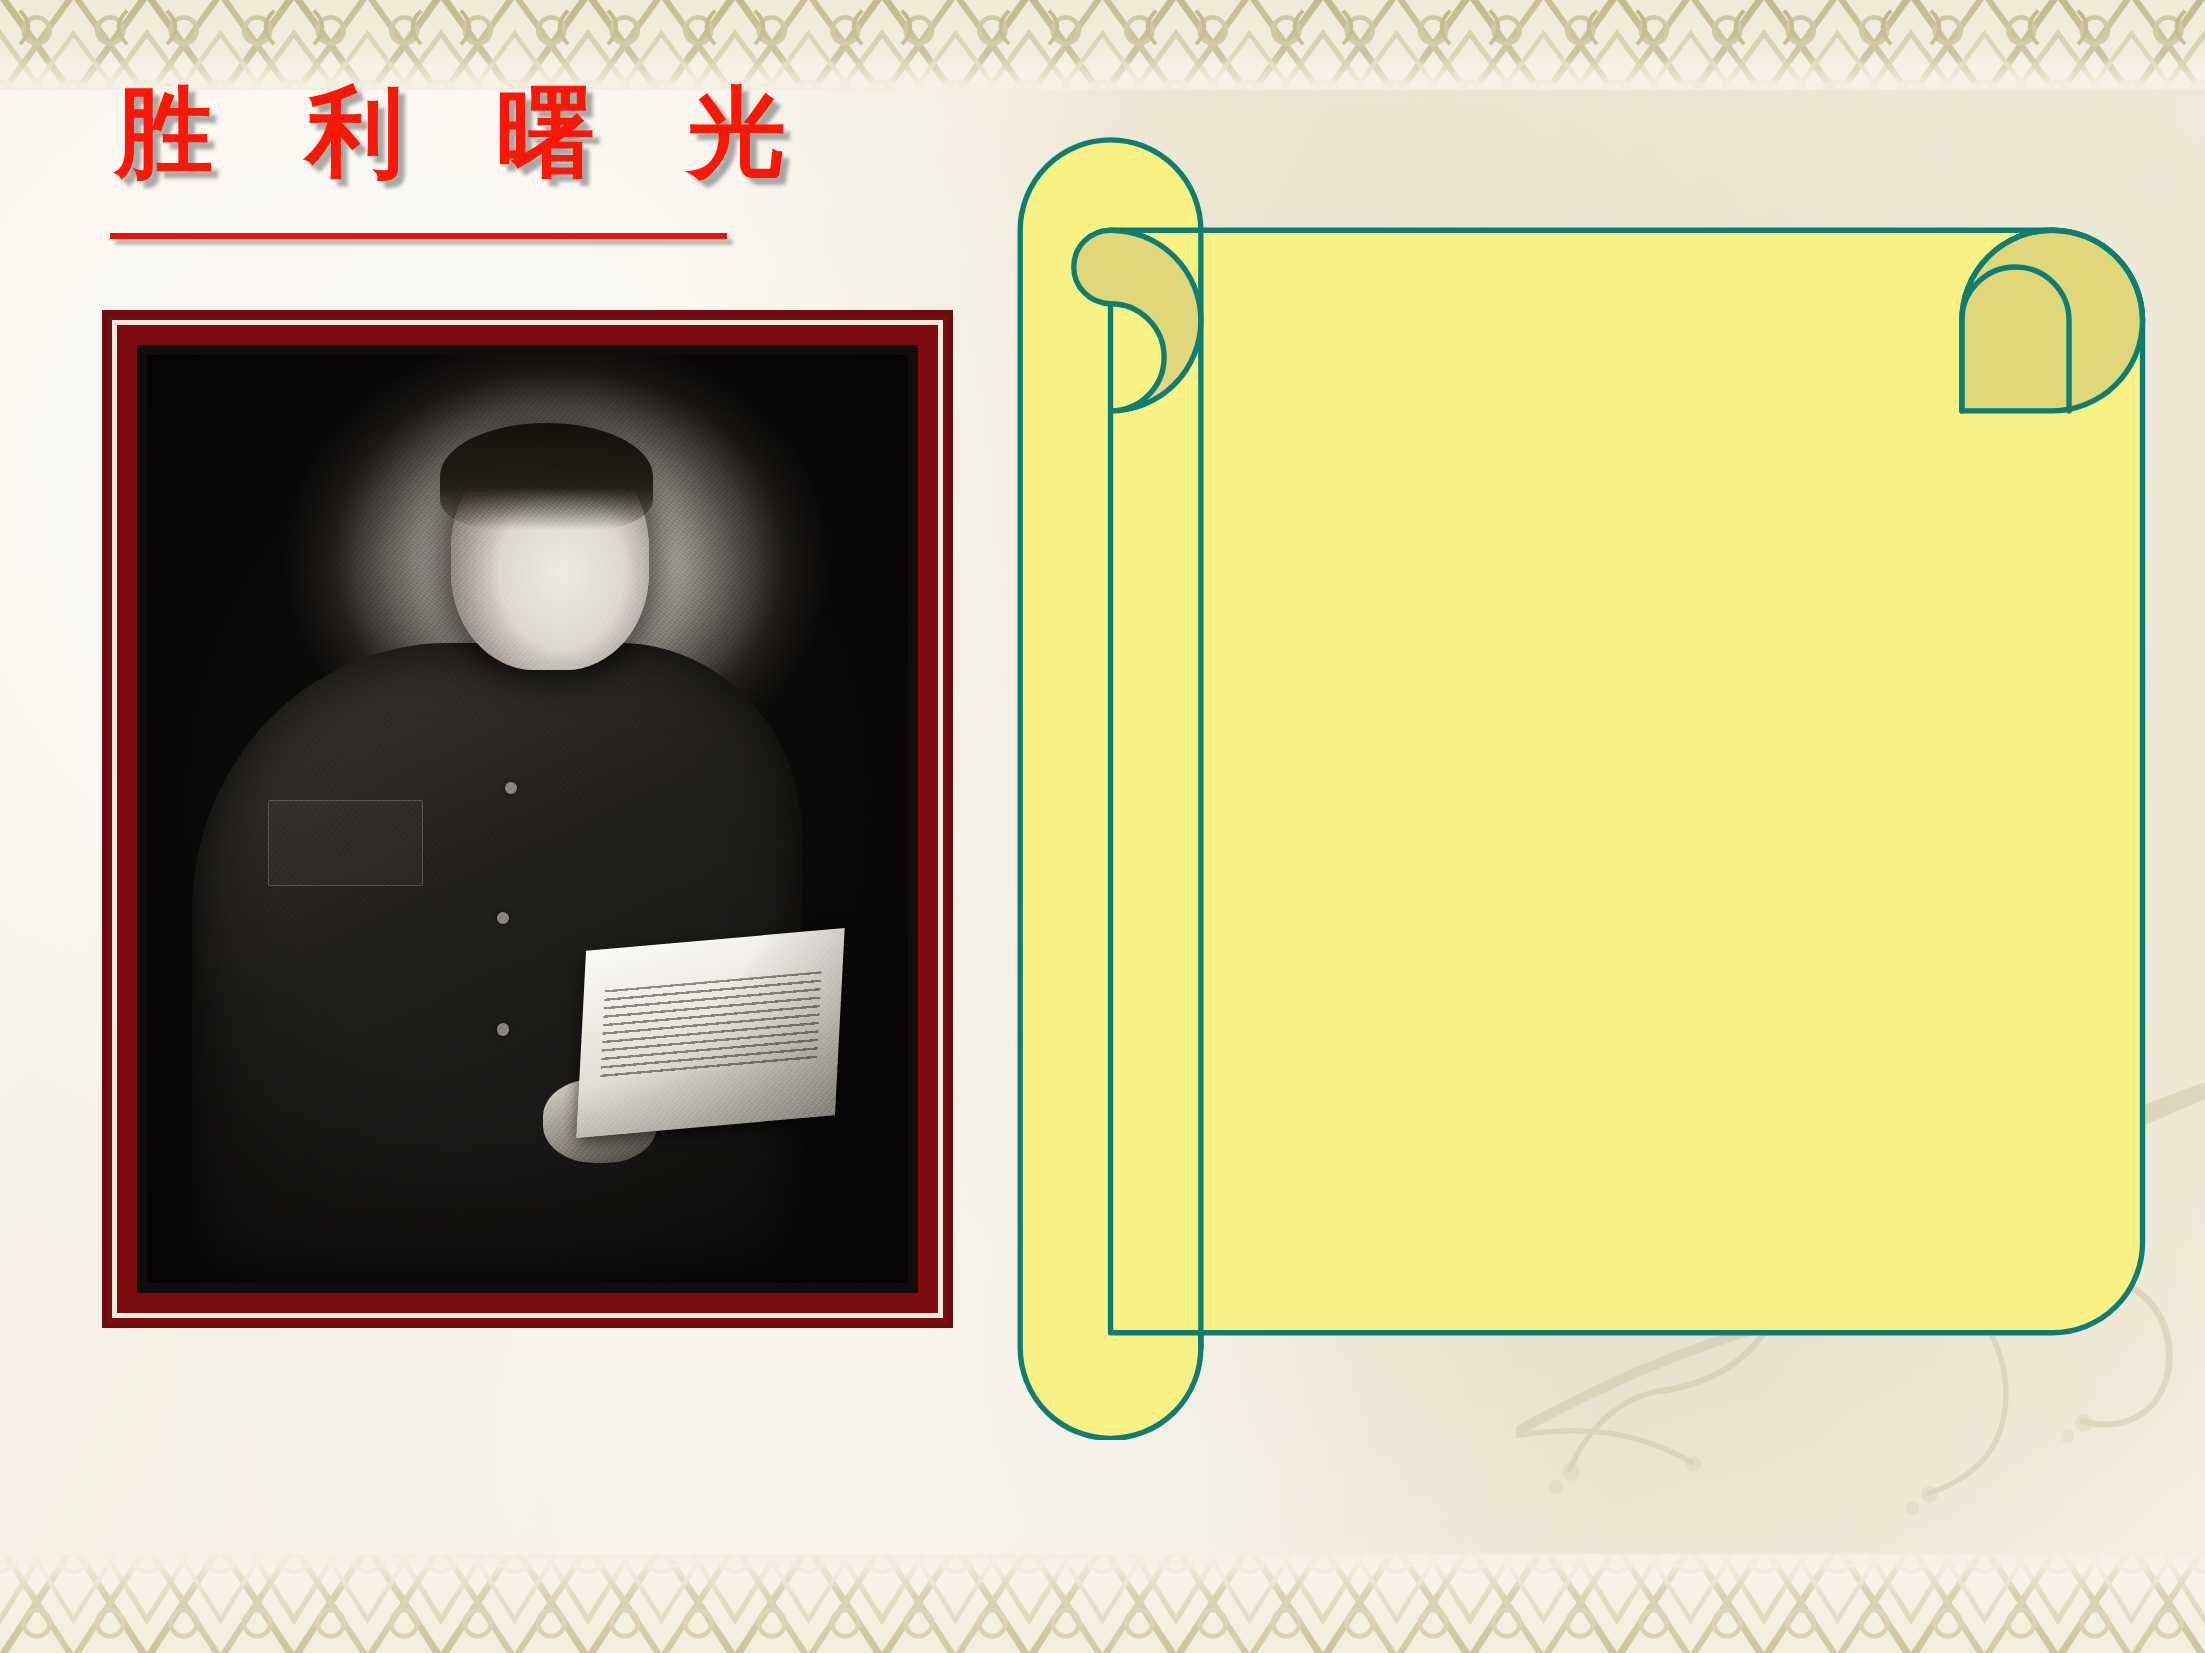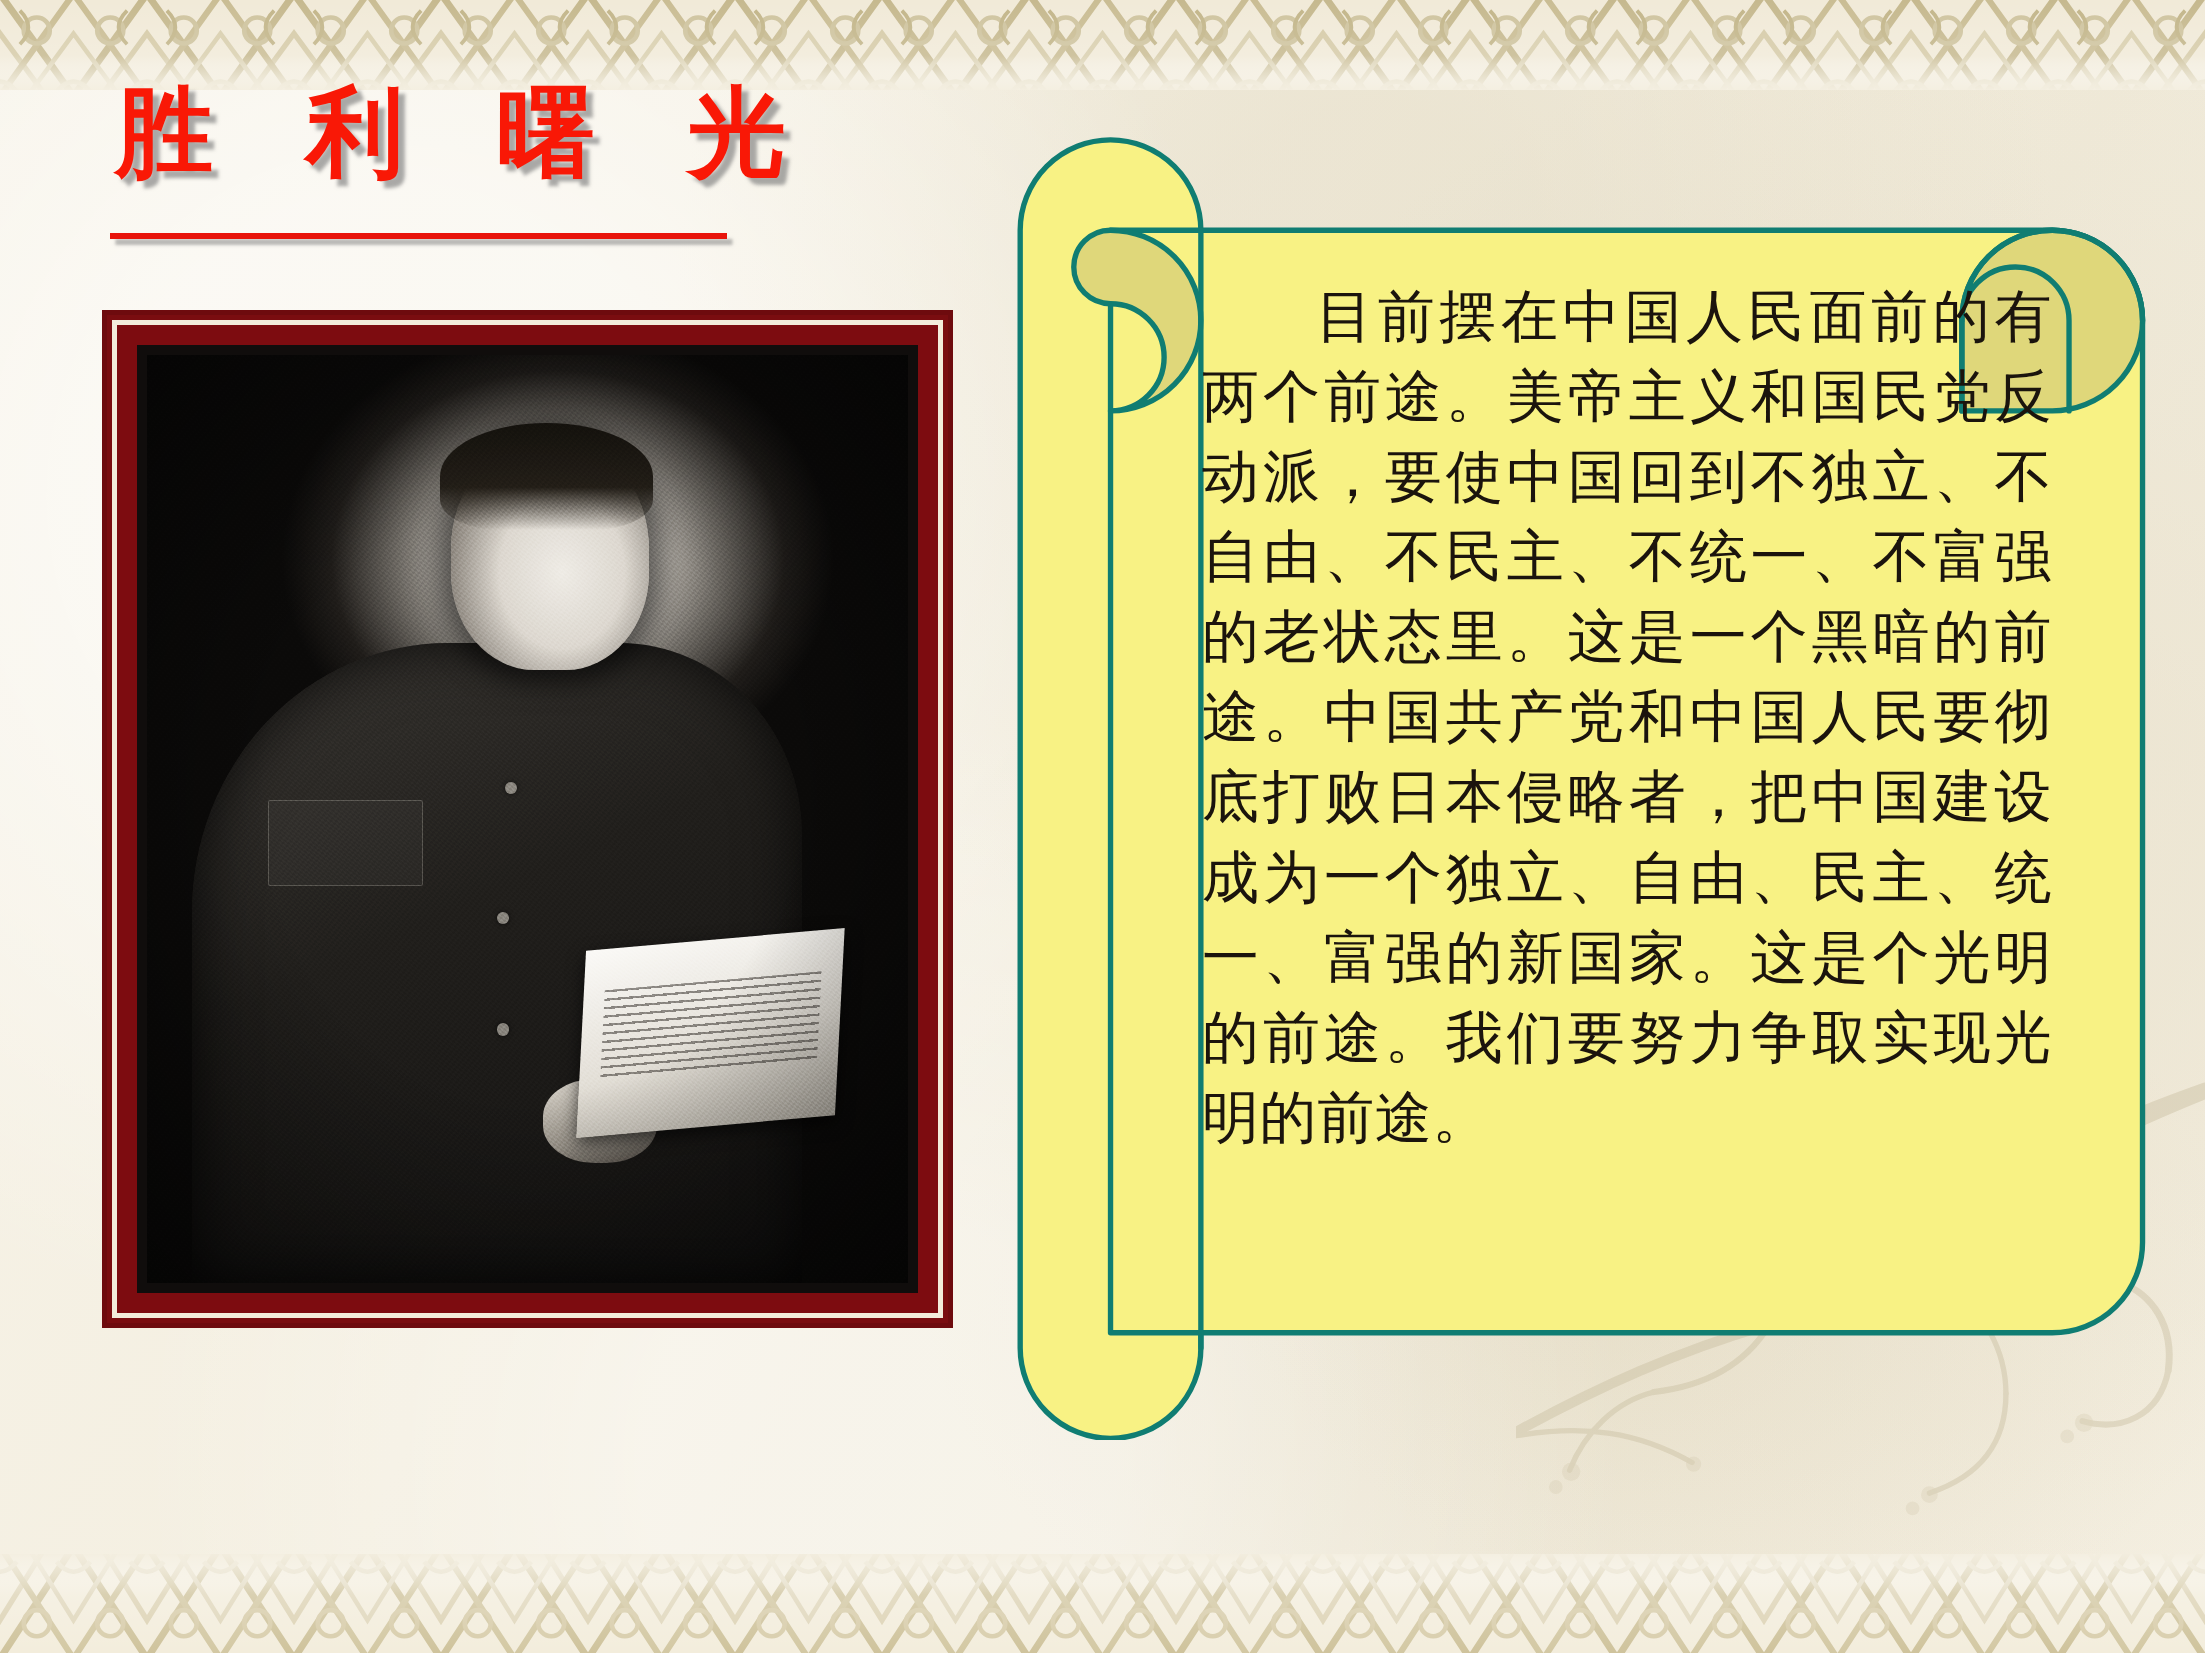--- a/index.html
+++ b/index.html
@@ -374,17 +374,16 @@
                  L1242 258
                  a118 118 0 0 1 118 -118 Z" fill="#dfd77a"></path>
 
         <path d="M1478 258 a118 118 0 1 0 -236 0 a70 70 0 0 1 140 0 L1382 376" fill="none"></path>
 
         <path d="M248 140 L248 1600" fill="none"></path>
         <path d="M1242 258 L1242 376" fill="none"></path>
       </g>
     </svg>
 
-    <div class="scroll-text">目前摆在中国人民面前的有两个前途。美帝主义和国民党反动派，要使中国回到不独立、不自由、不民主、不统一、不富强的老状态里。这是一个黑暗的前途。中国共产党和中国人民要彻底打败日本侵略者，把中国建设成为一个独立、自由、民主、统一、富强的新国家。这是个光明的前途。我们要努力争取实现光明的前途。</div>
   </div>
 
 </div>
 
 
 </body></html>

